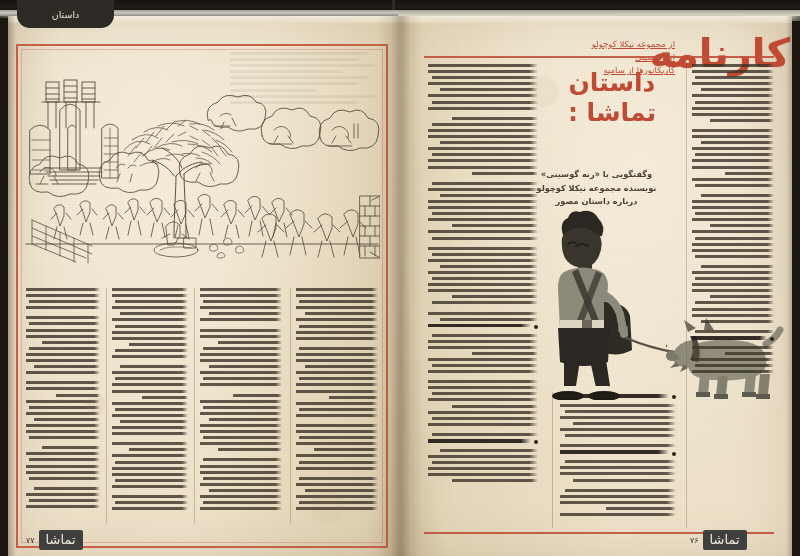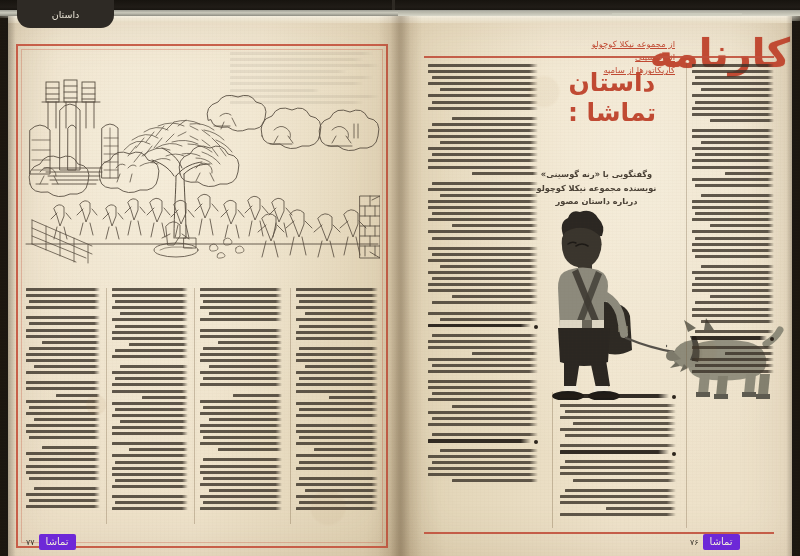--- a/index.html
+++ b/index.html
@@ -142,22 +142,22 @@
     background: #c1503c; opacity: .9;
   }
 
   
   .masthead {
     position: absolute; bottom: 6px;
     display: flex; align-items: center; gap: 4px;
     direction: rtl;
   }
   .mast-logo {
-    background: #6d28d9; color: #efe9dc;
-    font-size: 10px; padding: 2px 7px 3px; border-radius: 2px;
+    background: #404040; color: #efe9dc;
+    font-size: 13px; padding: 2px 7px 3px; border-radius: 2px;
     letter-spacing: .6px;
   }
   .mast-num { color:#3a352c; font-size: 8px; }
   .mast-left  { left: 26px; }
   .mast-right { left: 690px; }
 
   
   .karnameh {
     position: absolute; right: 10px; top: 14px;
     font-size: 40px; color: #c14a33; direction: rtl;

